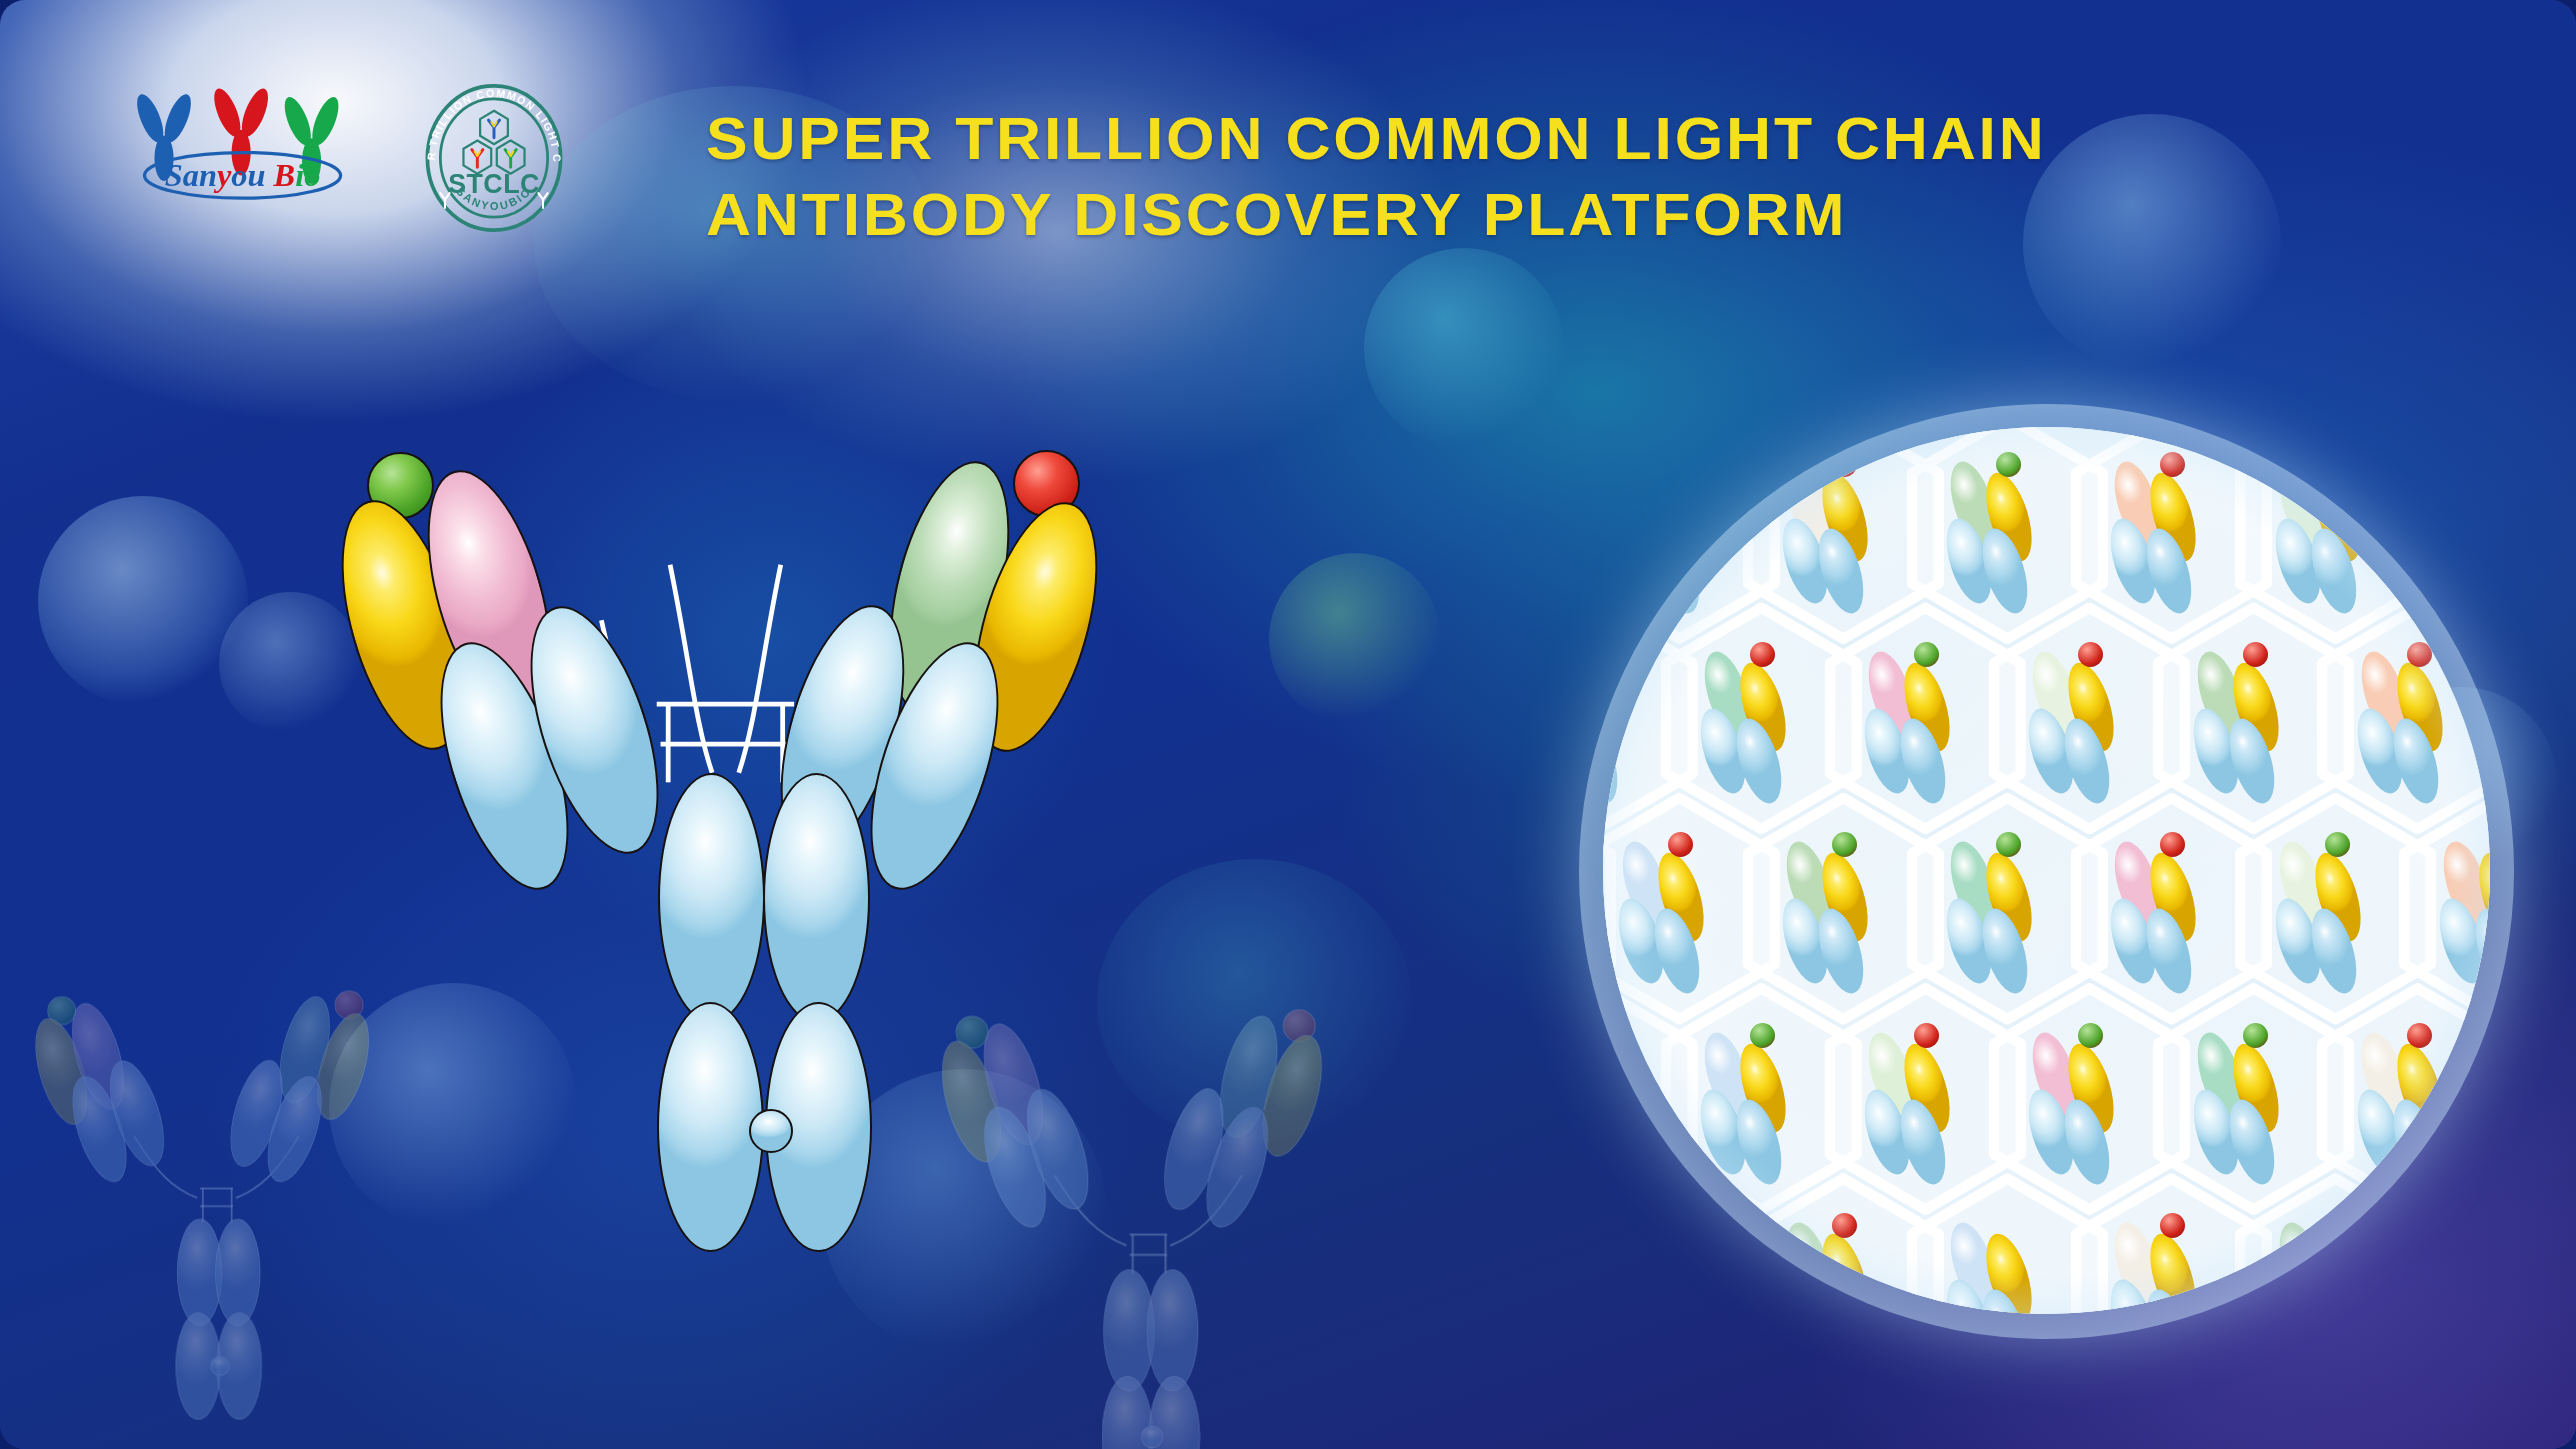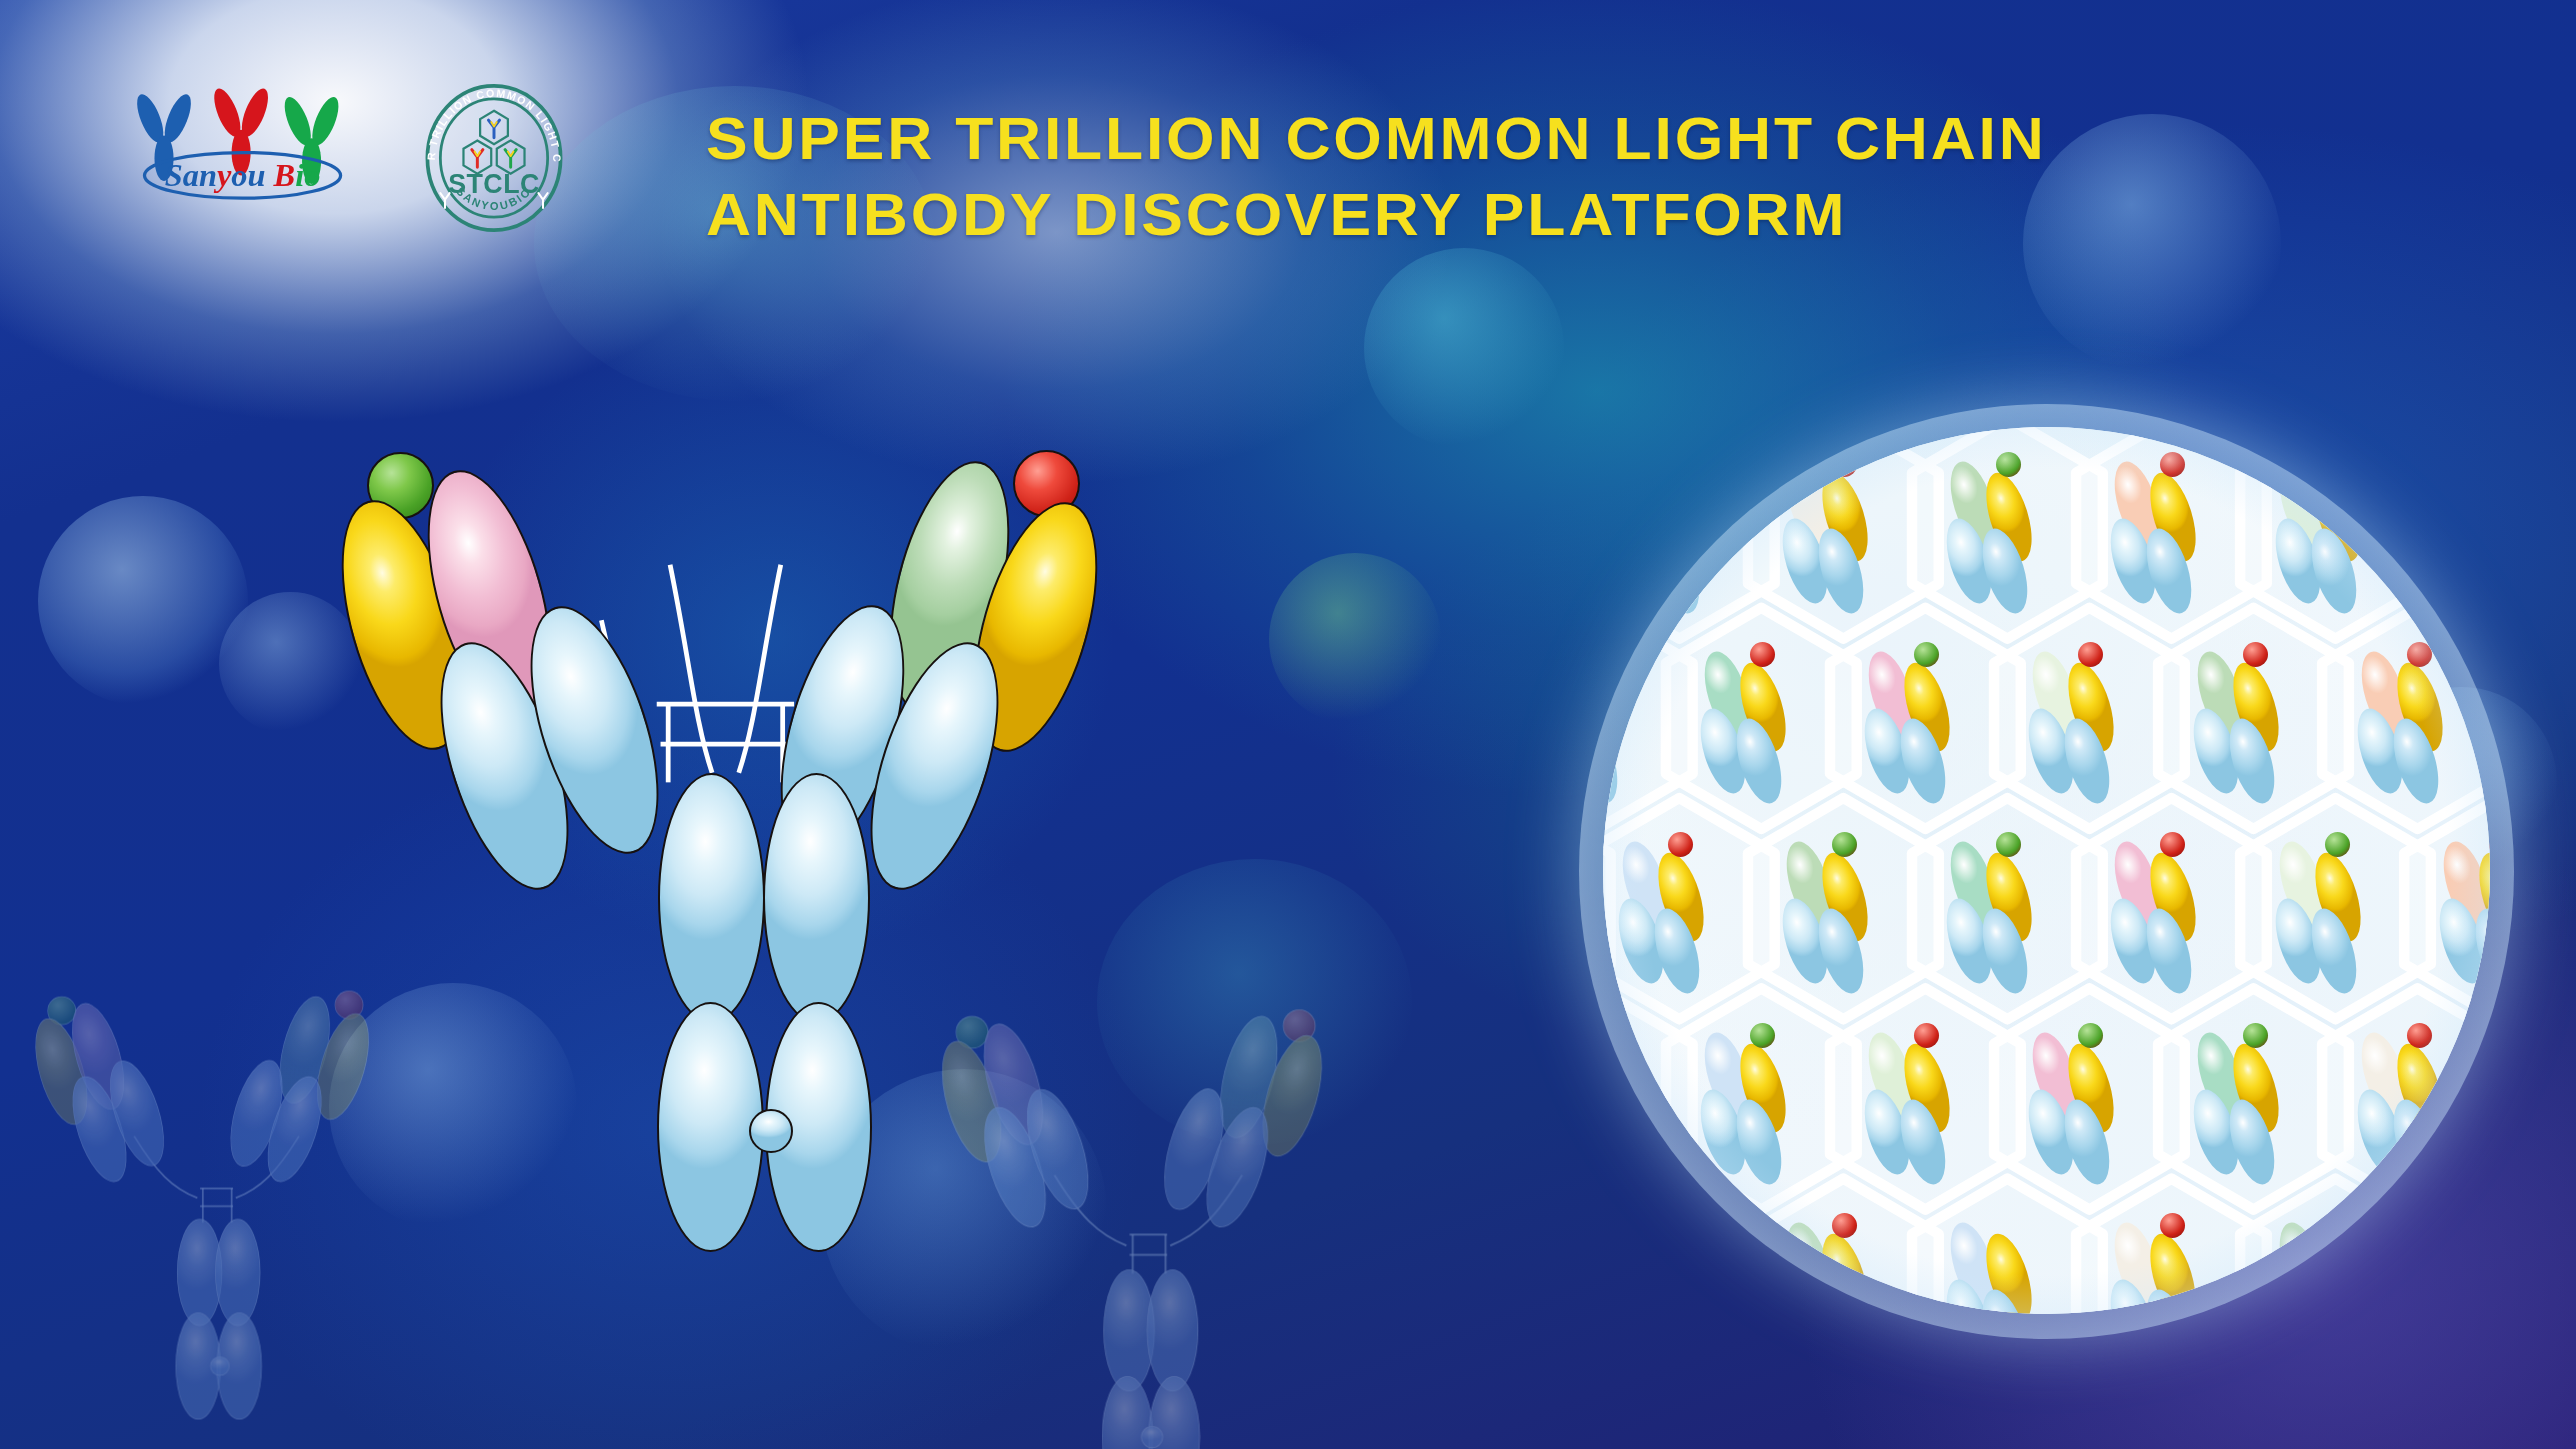--- a/index.html
+++ b/index.html
@@ -7,20 +7,21 @@
   body{
     font-family:"Liberation Sans", sans-serif;
     -webkit-font-smoothing:antialiased;
   }
   #banner{
     position:relative;
     width:2576px;
     height:1449px;
     overflow:hidden;
     background:#17309a;
+    border-radius:25px;
   }
 
   
   .bg-base{
     position:absolute; inset:0;
     background:
       radial-gradient(ellipse 592px 401px at 13% 7%,  rgba(255,255,255,.97) 0%, rgba(233,241,250,.85) 28%, rgba(150,185,220,.35) 58%, rgba(28,58,150,0) 80%),
       radial-gradient(ellipse 496px 315px at 41% 16%, rgba(210,232,245,.55) 0%, rgba(110,170,215,.25) 50%, rgba(20,50,140,0) 80%),
       radial-gradient(ellipse 725px 496px at 62% 27%, rgba(30,160,180,.62) 0%, rgba(25,120,165,.30) 50%, rgba(16,48,140,0) 82%),
       radial-gradient(ellipse 439px 410px at 30% 44%, rgba(30,120,190,.42) 0%, rgba(18,60,150,0) 78%),

